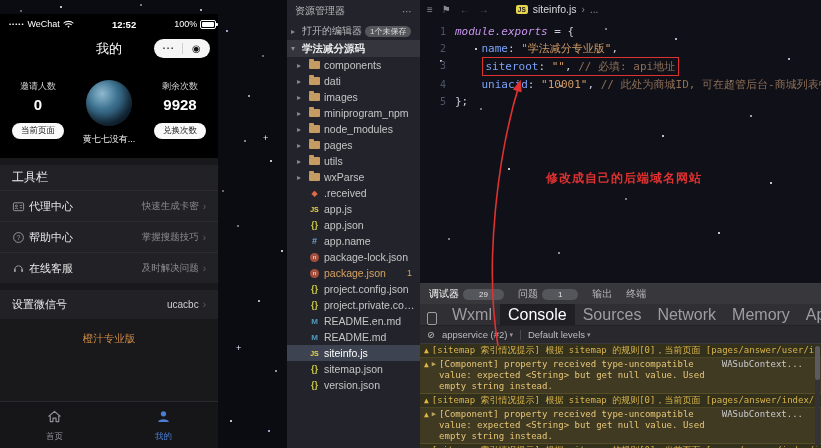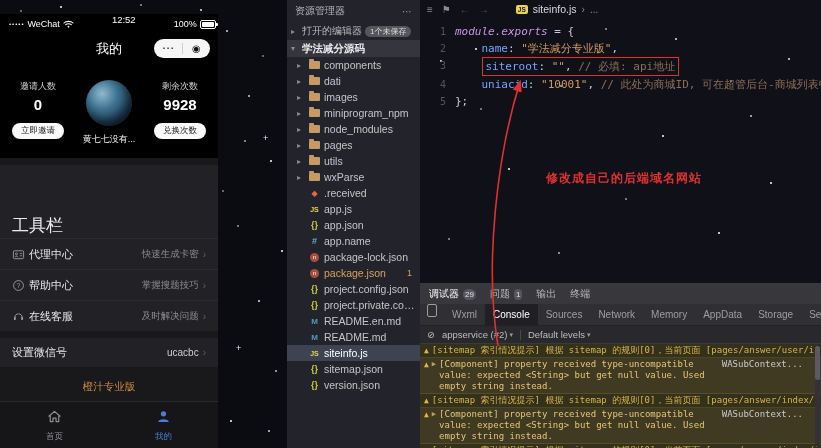--- a/index.html
+++ b/index.html
@@ -9,43 +9,43 @@
   
   .starfield{position:absolute;left:0;top:0;width:2px;height:2px;border-radius:50%;background:transparent;z-index:1;
     box-shadow:226px 30px #cfd6ff,248px 95px rgba(255,255,255,.8),270px 160px #fff,237px 225px rgba(255,255,255,.6),
     258px 300px #dfe6ff,275px 370px rgba(255,255,255,.75),230px 420px #fff,262px 55px rgba(255,255,255,.5),
     281px 250px #fff,244px 140px rgba(255,255,255,.65),268px 430px #cfd6ff,222px 190px rgba(255,255,255,.5),
     60px 6px #fff,140px 4px rgba(255,255,255,.6),200px 9px #dfe6ff,20px 10px rgba(255,255,255,.5);}
   .sparkle{position:absolute;color:#e8ecff;font-size:9px;line-height:9px;z-index:1;}
 
   
   .simulator{position:absolute;left:0;top:14px;width:218px;height:434px;background:#19191c;z-index:5;display:flex;flex-direction:column;}
-  .statusbar{height:20px;background:#000;display:flex;justify-content:space-between;padding:0 9px;color:#fff;font-size:9px;flex:none;gap:38px;}
+  .statusbar{height:20px;background:#000;display:flex;align-items:center;justify-content:space-between;padding:0 9px;color:#fff;font-size:9px;flex:none;gap:38px;}
   .sb-left,.sb-right{display:flex;align-items:center;gap:3px;}
   .signal{font-size:6px;letter-spacing:1px;}
-  .sb-time{font-weight:normal;font-size:9.5px;}
+  .sb-time{font-weight:bold;font-size:9.5px;}
   .battery-body{display:inline-block;width:14px;height:7px;border:1px solid #fff;border-radius:2px;position:relative;}
   .battery-body::before{content:'';position:absolute;left:1px;top:1px;right:1px;bottom:1px;background:#fff;border-radius:1px;}
   .battery-body::after{content:'';position:absolute;right:-3px;top:2px;width:2px;height:3px;background:#fff;border-radius:0 1px 1px 0;}
   .navbar{height:30px;background:#000;position:relative;display:flex;align-items:center;justify-content:center;flex:none;}
   .nav-title{color:#fff;font-size:13px;}
   .capsule{position:absolute;right:8px;top:5px;width:56px;height:19px;background:#f5f5f5;border-radius:10px;display:flex;align-items:center;}
   .cap-half{flex:1;text-align:center;color:#111;}
   .cap-more{font-size:12px;line-height:19px;}
   .cap-target{font-size:10px;line-height:19px;}
   .cap-div{width:1px;height:11px;background:#cfcfcf;}
   .profile{background:#000;display:flex;justify-content:space-between;align-items:flex-start;padding:16px 12px 12px;flex:none;}
   .p-col{display:flex;flex-direction:column;align-items:center;gap:3px;}
   .p-label{color:#d5d5d5;font-size:9px;}
   .p-count{color:#fff;font-size:15px;font-weight:bold;}
   .p-btn{margin-top:7px;background:#fafafa;color:#222;border:none;border-radius:9px;font-size:8.5px;padding:2px 9px;cursor:pointer;}
   .avatar{width:46px;height:46px;border-radius:50%;background:radial-gradient(circle at 35% 30%,#8fb9cf 0%,#3d7391 35%,#22435c 70%,#101c29 100%);box-shadow:inset -4px -6px 10px rgba(0,0,0,.55);}
   .p-name{color:#f0f0f0;font-size:9px;margin-top:4px;max-width:70px;white-space:nowrap;overflow:hidden;text-overflow:ellipsis;}
   .menu-card{background:#212126;margin-top:7px;}
-  .m-section{display:flex;align-items:center;height:25px;padding:0 12px;color:#ececec;font-size:17px;margin-top:48px;}
+  .m-section{display:flex;align-items:center;height:25px;padding:0 12px;color:#ececec;font-size:12px;}
   .m-row{display:flex;align-items:center;height:30px;padding:0 12px;border-top:1px solid #2b2b30;}
   .m-ico{width:17px;display:flex;align-items:center;flex:none;}
   .m-label{color:#e9e9e9;font-size:11px;}
   .m-hint{margin-left:auto;color:#8b8b90;font-size:9.5px;}
   .m-chev{color:#5f5f64;font-size:10px;margin-left:4px;}
   .wx-card{background:#212126;margin-top:7px;padding:7px 12px;}
   .wx-top{display:flex;align-items:center;}
   .wx-label{color:#e9e9e9;font-size:11px;}
   .wx-val{margin-left:auto;color:#cfcfcf;font-size:10px;}
   .wx-sub{color:#7c7c80;font-size:9px;margin-top:3px;}
@@ -103,22 +103,22 @@
   .seg.cmt{color:#8d6e57;}
   .box-red{border:1px solid #e03131;padding:0 3px;}
   .editor-overlay{position:absolute;left:0;top:0;width:401px;height:360px;pointer-events:none;z-index:40;}
   .annotation{position:absolute;left:126px;top:170px;color:#e03131;font-size:12px;font-weight:bold;letter-spacing:1px;}
 
   
   .debugger{position:absolute;left:0;top:283px;width:401px;height:165px;background:#27272b;border-top:1px solid #3a3a3e;z-index:10;}
   .dbg-tabs{height:20px;background:#38383c;display:flex;align-items:center;padding:0 9px;gap:14px;font-size:10px;color:#b8b8bc;}
   .dbg-tab{display:flex;align-items:center;gap:4px;cursor:pointer;}
   .dbg-tab.active{color:#fff;}
-  .badge{background:#55555c;color:#e0e0e0;border-radius:7px;padding:0 2px;font-size:8px;line-height:11px;}
-  .devtools-tabs{height:21px;background:#2f2f34;display:flex;align-items:flex-start;font-size:10px;color:#9d9da3;border-bottom:1px solid #222226;}
+  .badge{background:#55555c;color:#e0e0e0;border-radius:7px;padding:0 16px;font-size:8px;line-height:11px;}
+  .devtools-tabs{height:21px;background:#2f2f34;display:flex;align-items:flex-end;font-size:16px;color:#9d9da3;border-bottom:1px solid #222226;}
   .device-ico{width:8px;height:11px;border:1px solid #9d9da3;border-radius:2px;margin:0 7px;flex:none;cursor:pointer;}
   .devtab{padding:0 8px;height:100%;display:flex;align-items:center;cursor:pointer;}
   .devtab.active{background:#1f1f24;color:#fff;}
   .console-toolbar{height:17px;display:flex;align-items:center;gap:7px;padding:0 7px;background:#29292d;border-bottom:1px solid #3a3a3e;font-size:9.5px;color:#bdbdc2;}
   .tb-divider{width:1px;height:10px;background:#4a4a4e;}
   .caret{font-size:7px;color:#9a9a9e;margin-left:2px;}
   .ctx-select,.levels-select{display:flex;align-items:center;cursor:pointer;}
   .filter-input{width:195px;height:12px;background:#202024;border:1px solid #5a5a60;color:#ccc;font-size:9px;padding:0 3px;font-family:"Liberation Sans",sans-serif;}
   .console-list{position:relative;height:106px;overflow:hidden;background:#232327;font-family:"DejaVu Sans Mono","Liberation Mono",monospace;font-size:9px;}
   .c-row{display:flex;align-items:flex-start;padding:1px 4px;border-bottom:1px solid rgba(190,170,80,.18);cursor:default;}
@@ -164,21 +164,21 @@
         <span class="cap-half cap-more">⋯</span>
         <span class="cap-div"></span>
         <span class="cap-half cap-target">◉</span>
       </div>
     </div>
 
     <div class="profile">
       <div class="p-col">
         <span class="p-label">邀请人数</span>
         <span class="p-count">0</span>
-        <button class="p-btn">立即邀请</button>
+        <button class="p-btn">当前页面</button>
       </div>
       <div class="p-col">
         <div class="avatar"></div>
         <span class="p-name">黄七七没有...</span>
       </div>
       <div class="p-col">
         <span class="p-label">剩余次数</span>
         <span class="p-count">9928</span>
         <button class="p-btn">兑换次数</button>
       </div>

